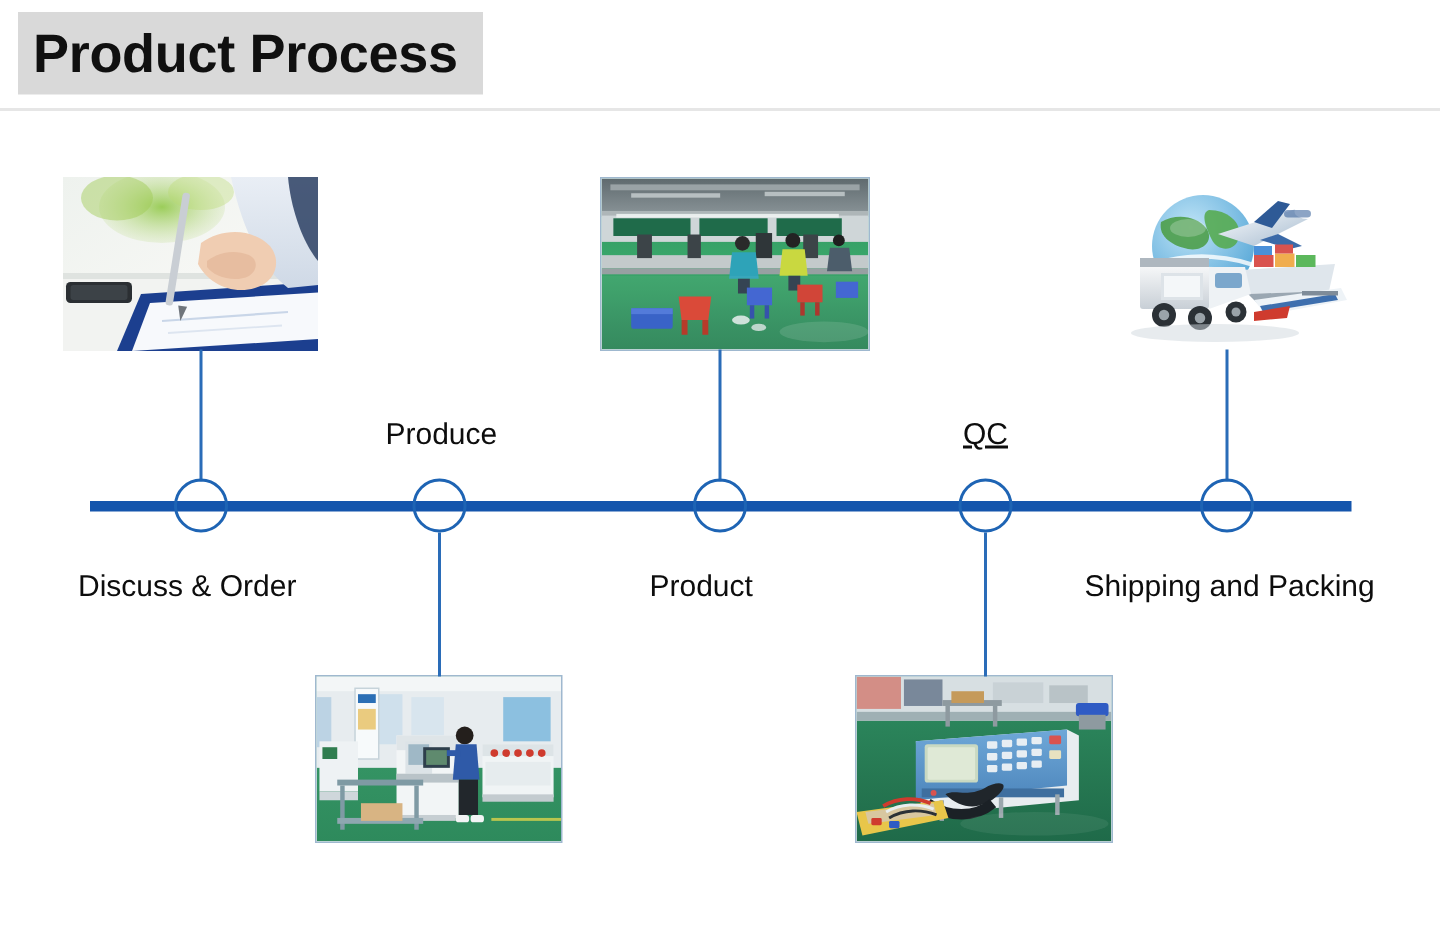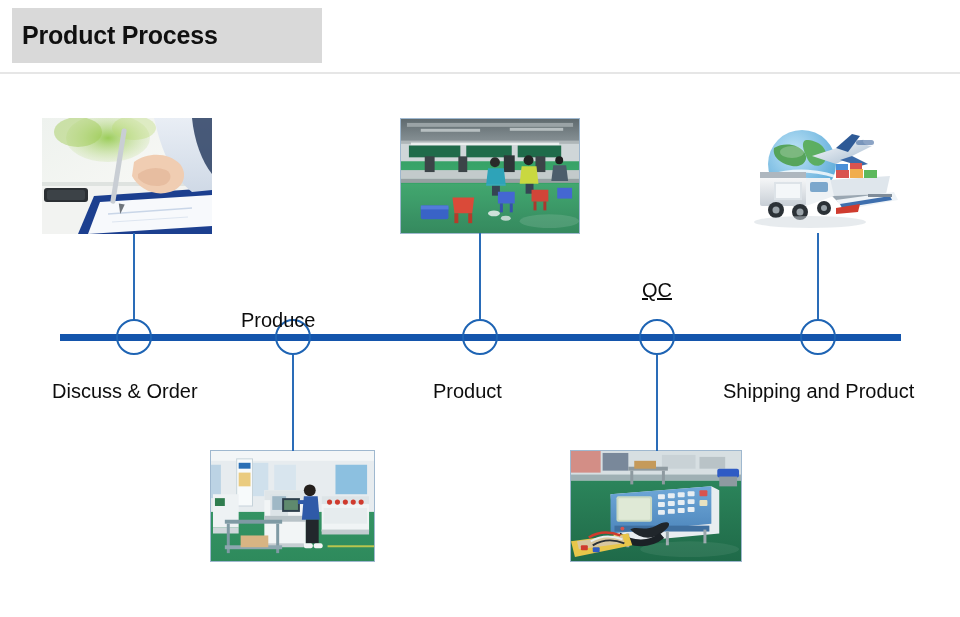--- a/index.html
+++ b/index.html
@@ -23,21 +23,21 @@
   }
   #title-box {
     position: absolute;
     left: 12px; top: 8px;
     width: 310px; height: 55px;
     background: #d9d9d9;
     display: flex;
     align-items: center;
   }
   #title-text {
-    font-size: 25px;
+    font-size: 36px;
     font-weight: bold;
     color: #101010;
     letter-spacing: -0.2px;
     padding-left: 10px;
     white-space: nowrap;
   }
   #header-divider {
     position: absolute;
     left: 0; top: 72px;
     width: 960px; height: 2px;
@@ -89,21 +89,21 @@
   
   #conn-1 { left: 133px; top: 233px;  height: 88px; }
   #conn-3 { left: 479px; top: 233px;  height: 88px; }
   #conn-5 { left: 817px; top: 233px;  height: 88px; }
   
   #conn-2 { left: 292px; top: 355px;  height: 96px; }
   #conn-4 { left: 656px; top: 355px;  height: 96px; }
 
   
   #label-1 { left: 52px;  top: 380px; }
-  #label-2 { left: 241px; top: 279px; margin-top: 30px; }
+  #label-2 { left: 257px; top: 279px; }
   #label-3 { left: 433px; top: 380px; }
   #label-4 { left: 642px; top: 279px; text-decoration: underline; }
   #label-5 { left: 723px; top: 380px; }
 
   
   #photo-discuss  { left: 42px;  top: 118px; width: 170px; height: 116px; }
   #photo-assembly { left: 400px; top: 118px; width: 180px; height: 116px; }
   #photo-shipping { left: 740px; top: 118px; width: 160px; height: 116px; }
   #photo-produce  { left: 210px; top: 450px; width: 165px; height: 112px; }
   #photo-qc       { left: 570px; top: 450px; width: 172px; height: 112px; }
@@ -460,13 +460,13 @@
 <div class="node" id="node-1"></div>
 <div class="node" id="node-2"></div>
 <div class="node" id="node-3"></div>
 <div class="node" id="node-4"></div>
 <div class="node" id="node-5"></div>
 
 <div class="step-label" id="label-1">Discuss &amp; Order</div>
 <div class="step-label" id="label-2">Produce</div>
 <div class="step-label" id="label-3">Product</div>
 <div class="step-label" id="label-4">QC</div>
-<div class="step-label" id="label-5">Shipping and Product</div>
+<div class="step-label" id="label-5">Shipping and Packing</div>
 
 </body></html>

